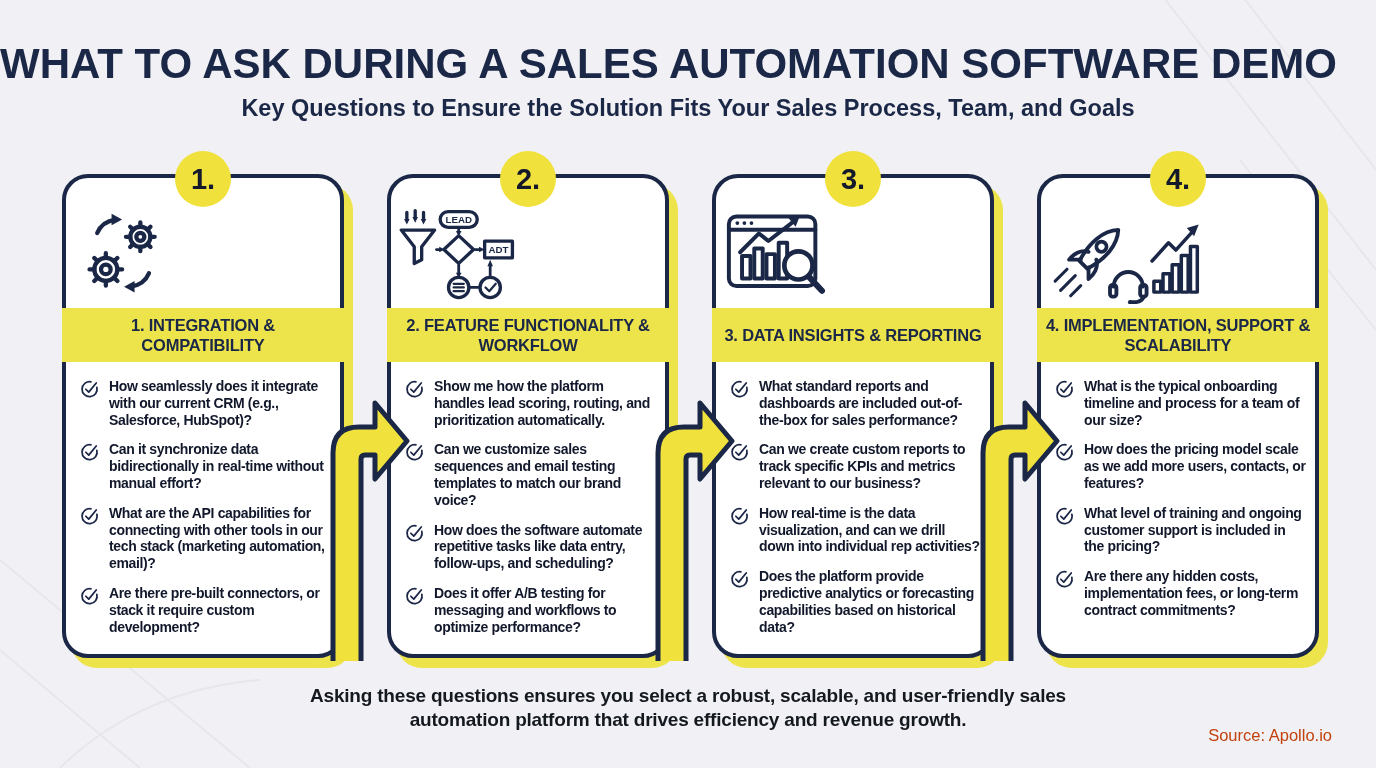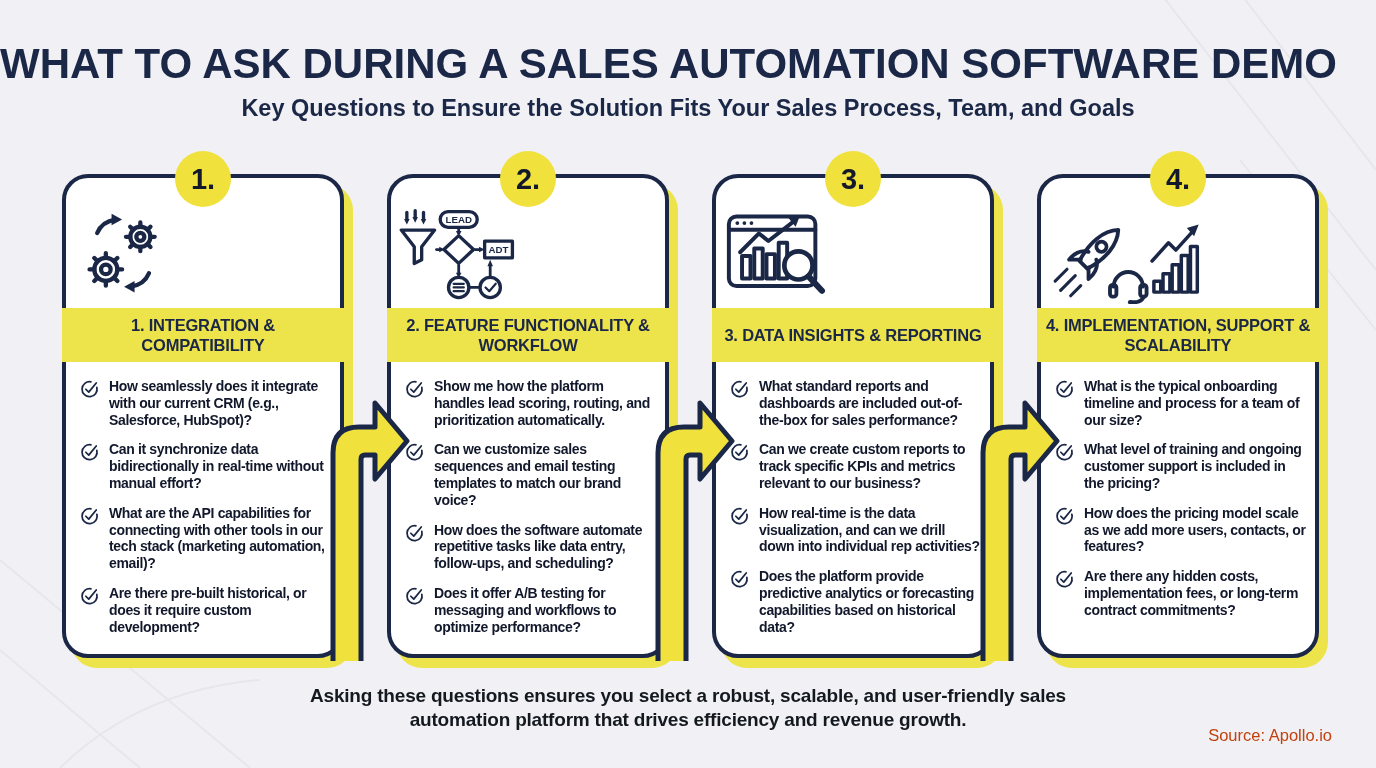--- a/index.html
+++ b/index.html
@@ -150,21 +150,21 @@
           </span>
         <span class="qt">What are the API capabilities for connecting with other tools in our tech stack (marketing automation, email)?</span>
       </li>
       <li>
         <span class="chk">
             <svg viewBox="0 0 24 24">
               <path class="ic" stroke-width="2.1" d="M20.2 11.2 A 9 9 0 1 1 13.1 4.6"></path>
               <path class="ic" stroke-width="2.1" d="M7 13.5 L10.5 17 L19.5 6"></path>
             </svg>
           </span>
-        <span class="qt">Are there pre-built historical, or does it require custom development?</span>
+        <span class="qt">Are there pre-built connectors, or stack it require custom development?</span>
       </li>
     </ul>
   </section>
 
   <section class="card" style="left:387px">
     <div class="num">2.</div>
     <div class="icon-wrap">
       <svg width="128" height="100" viewBox="0 0 132 108">
         <g class="ic" stroke-width="3.6">
           <path d="M14 7 V14"></path>
@@ -354,30 +354,30 @@
           </span>
         <span class="qt">What is the typical onboarding timeline and process for a team of our size?</span>
       </li>
       <li>
         <span class="chk">
             <svg viewBox="0 0 24 24">
               <path class="ic" stroke-width="2.1" d="M20.2 11.2 A 9 9 0 1 1 13.1 4.6"></path>
               <path class="ic" stroke-width="2.1" d="M7 13.5 L10.5 17 L19.5 6"></path>
             </svg>
           </span>
+        <span class="qt">How does the pricing model scale as we add more users, contacts, or features?</span>
+      </li>
+      <li>
+        <span class="chk">
+            <svg viewBox="0 0 24 24">
+              <path class="ic" stroke-width="2.1" d="M20.2 11.2 A 9 9 0 1 1 13.1 4.6"></path>
+              <path class="ic" stroke-width="2.1" d="M7 13.5 L10.5 17 L19.5 6"></path>
+            </svg>
+          </span>
         <span class="qt">What level of training and ongoing customer support is included in the pricing?</span>
-      </li>
-      <li>
-        <span class="chk">
-            <svg viewBox="0 0 24 24">
-              <path class="ic" stroke-width="2.1" d="M20.2 11.2 A 9 9 0 1 1 13.1 4.6"></path>
-              <path class="ic" stroke-width="2.1" d="M7 13.5 L10.5 17 L19.5 6"></path>
-            </svg>
-          </span>
-        <span class="qt">How does the pricing model scale as we add more users, contacts, or features?</span>
       </li>
       <li>
         <span class="chk">
             <svg viewBox="0 0 24 24">
               <path class="ic" stroke-width="2.1" d="M20.2 11.2 A 9 9 0 1 1 13.1 4.6"></path>
               <path class="ic" stroke-width="2.1" d="M7 13.5 L10.5 17 L19.5 6"></path>
             </svg>
           </span>
         <span class="qt">Are there any hidden costs, implementation fees, or long-term contract commitments?</span>
       </li>

